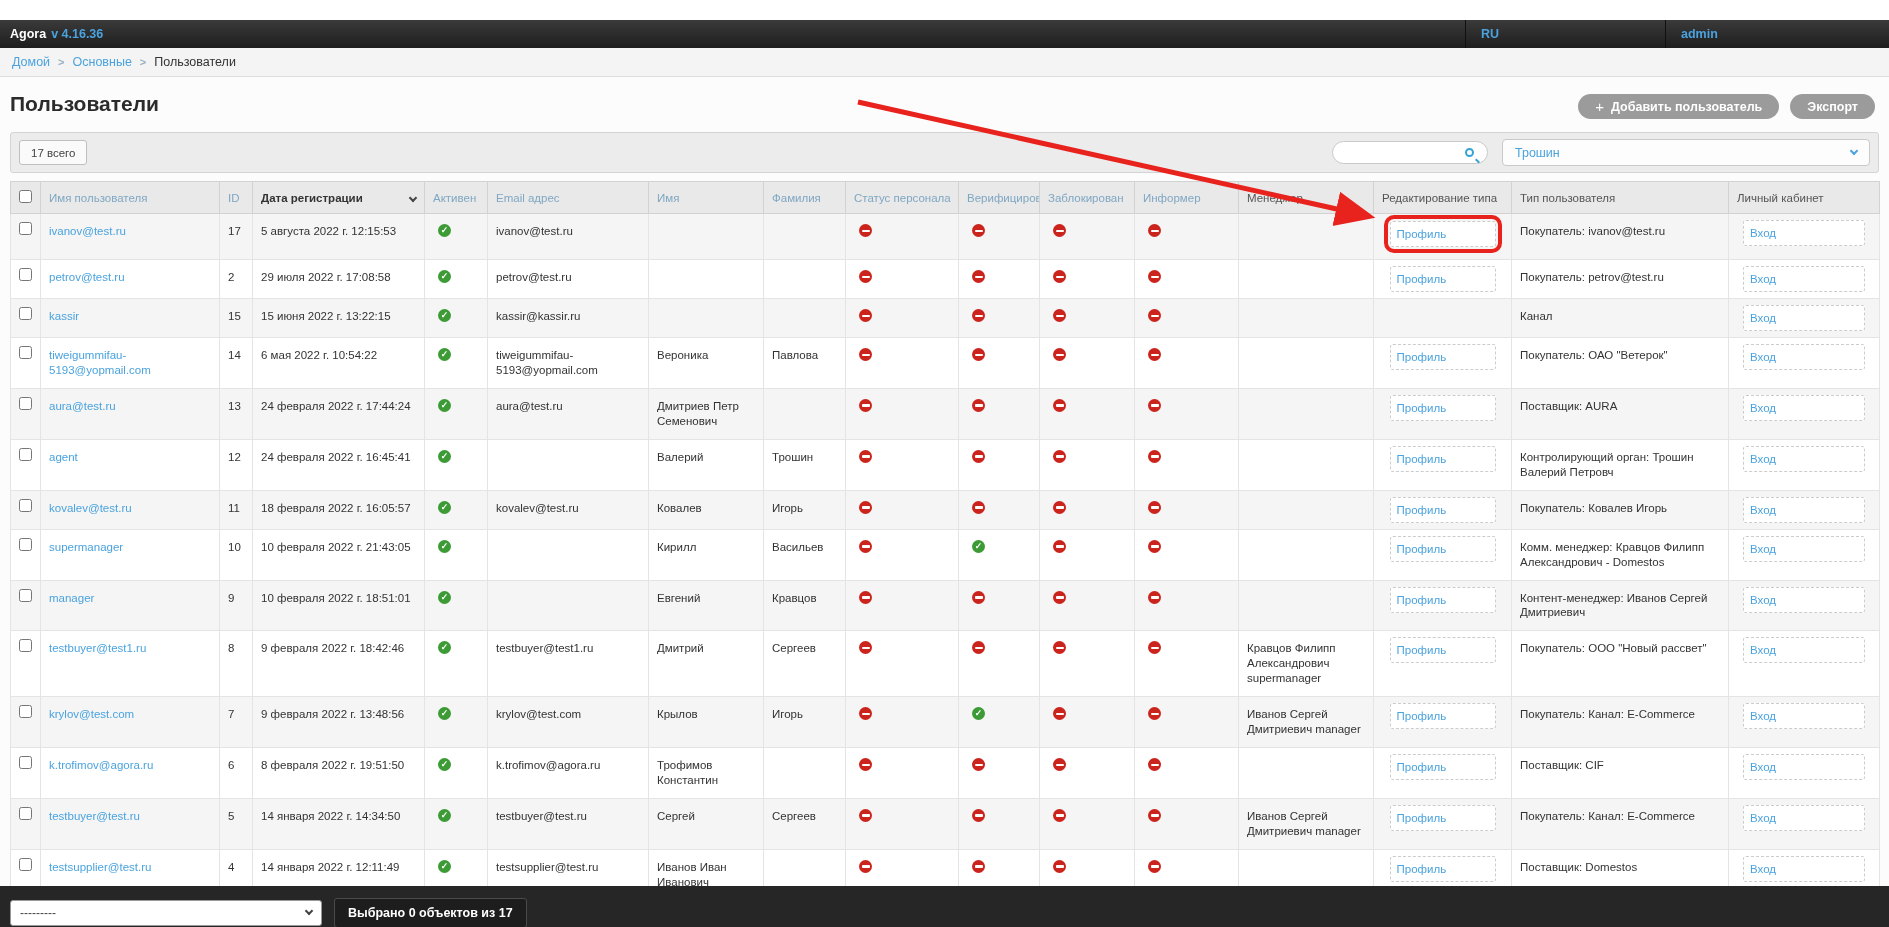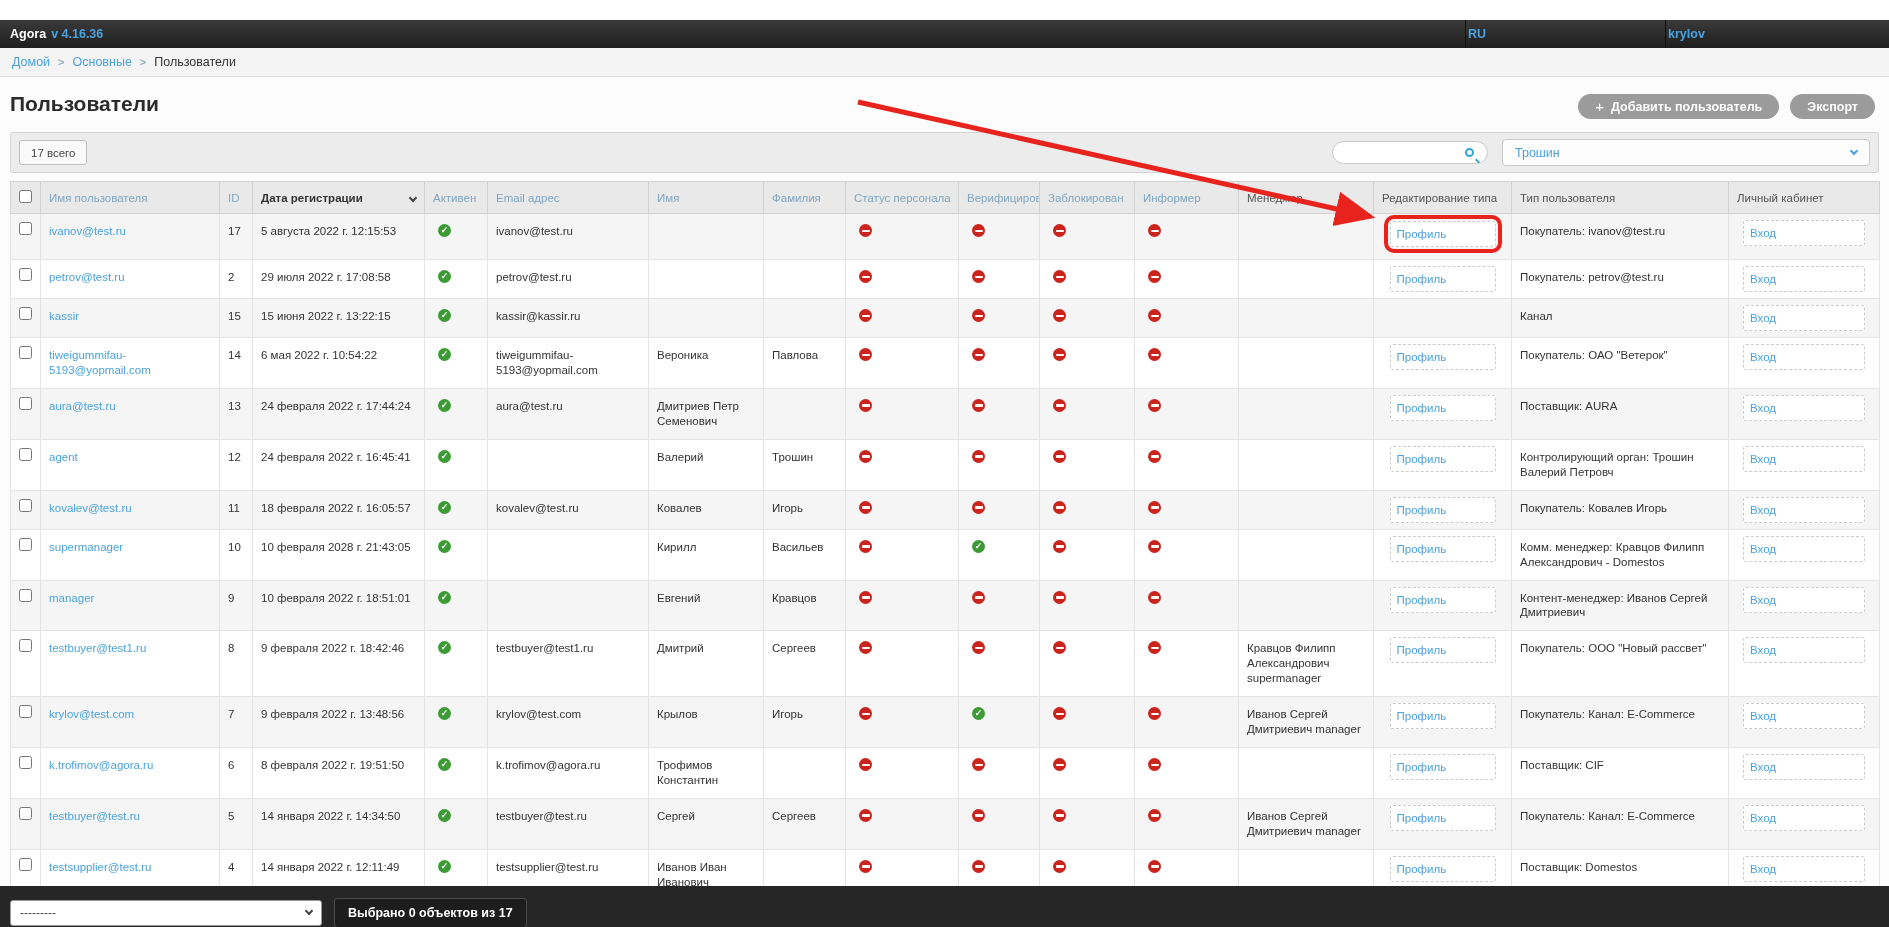--- a/index.html
+++ b/index.html
@@ -6,21 +6,21 @@
   html,body { margin:0; padding:0; }
   body { font-family:"Liberation Sans", sans-serif; }
   .page { width:1889px; height:919px; position:relative; background:#fcfcfc; overflow:hidden;margin-top:20px; }
 
   
   .topbar { height:28px; background:linear-gradient(#3a3a3a,#1e1e1e); display:flex; align-items:stretch; color:#fff; font-size:12.5px; }
   .topbar-left { display:flex; align-items:center; padding-left:10px; }
   .brand { font-weight:bold; color:#fff; }
   .version { color:#4aa3df; font-weight:bold; margin-left:5px; }
   .topbar-spacer { flex:1; }
-  .topbar-cell { display:flex; align-items:center; border-left:1px solid #101010; padding-left:2px; color:#4aa3df; font-weight:bold; }
+  .topbar-cell { display:flex; align-items:center; border-left:1px solid #101010; padding-left:15px; color:#4aa3df; font-weight:bold; }
   .cell-lang { width:200px; }
   .cell-user { width:224px; }
 
   
   .breadcrumb { height:29px; background:#f4f4f4; border-bottom:1px solid #ddd; display:flex; align-items:center; padding-left:12px; font-size:12.5px; gap:8px; }
   .crumb.link { color:#4aa3df; cursor:pointer; }
   .crumb.current { color:#333; }
   .crumb-sep { color:#9ab0bf; font-size:11px; font-weight:bold; }
 
   
@@ -85,21 +85,21 @@
   <div class="topbar">
     <div class="topbar-left">
       <span class="brand">Agora</span>
       <span class="version">v 4.16.36</span>
     </div>
     <div class="topbar-spacer"></div>
     <div class="topbar-cell cell-lang">
       <span>RU</span>
     </div>
     <div class="topbar-cell cell-user">
-      <span>krylov</span>
+      <span>admin</span>
     </div>
   </div>
 
   <div class="breadcrumb">
       <span class="crumb link">Домой</span>
       <span class="crumb-sep">&gt;</span>
       <span class="crumb link">Основные</span>
       <span class="crumb-sep">&gt;</span>
       <span class="crumb current">Пользователи</span>
     </div>
@@ -323,21 +323,21 @@
             </td>
             <td>Покупатель: Ковалев Игорь</td>
             <td class="btn-cell">
               <button class="cell-btn login-btn">Вход</button>
             </td>
           </tr>
           <tr>
             <td class="col-cb"><input type="checkbox" style=""></td>
             <td><a href="#" class="user-link">supermanager</a></td>
             <td>10</td>
-            <td>10 февраля 2028 г. 21:43:05</td>
+            <td>10 февраля 2022 г. 21:43:05</td>
             <td class="icon-cell"><span class="ic ok"></span></td>
             <td></td>
             <td>Кирилл</td>
             <td>Васильев</td>
             <td class="icon-cell"><span class="ic deny"></span></td>
             <td class="icon-cell"><span class="ic ok"></span></td>
             <td class="icon-cell"><span class="ic deny"></span></td>
             <td class="icon-cell"><span class="ic deny"></span></td>
             <td></td>
             <td class="btn-cell">

